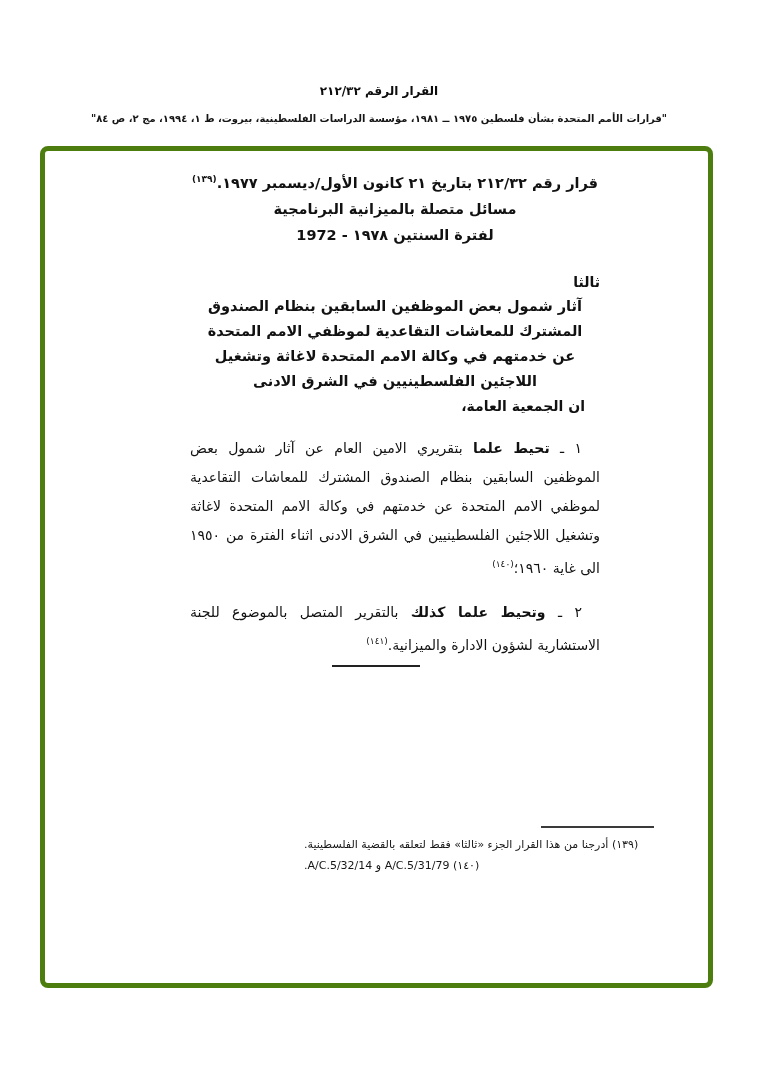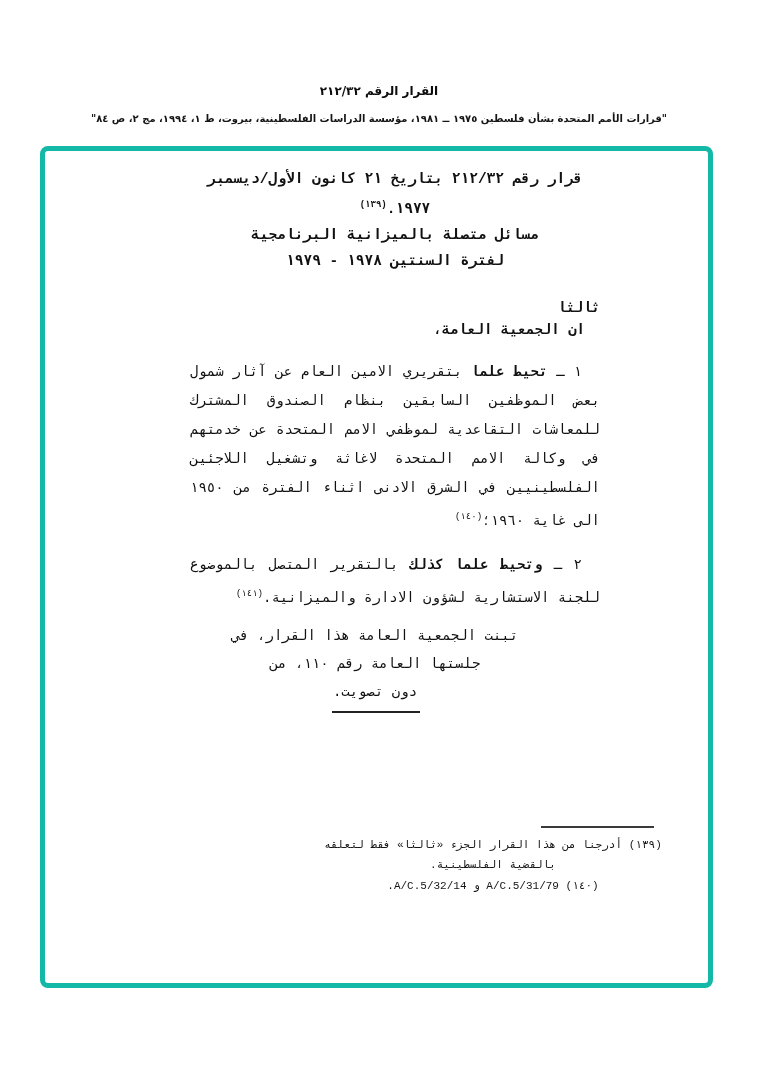--- a/index.html
+++ b/index.html
@@ -17,78 +17,78 @@
   }
   .citation {
     position:absolute; top:113px; left:0; right:0;
     text-align:center; direction:rtl;
     font-size:10px; font-weight:bold; color:#151515;
     letter-spacing:0.1px;
   }
   .green-box {
     position:absolute; left:40px; top:146px;
     width:673px; height:842px;
-    border:5px solid #14b8a6;
+    border:5px solid #4d7c0f;
     border-radius:8px;
     background:transparent;
-    font-family:Liberation Mono, monospace;
   }
   .content {
     position:absolute; left:145px; top:15px; width:410px;
     direction:rtl; font-size:14px; line-height:26px;
   }
   .doc-head { text-align:center; font-weight:bold; font-size:14.5px; line-height:26px; }
   .doc-head sup { font-size:9px; font-weight:bold; }
   .sec-label { margin-top:24px; font-weight:bold; font-size:14px; line-height:20px; }
   .sec-title { margin-top:2px; text-align:center; font-weight:bold; font-size:14.5px; line-height:25px; }
   .preamble { margin-top:0; padding-right:15px; font-weight:bold; line-height:24px; }
   .para { margin-top:16px; text-align:justify; text-indent:18px; line-height:29px; }
   .para sup { font-size:9px; }
   .adoption { margin-top:9px; width:370px; margin-right:40px; text-align:center; line-height:28px; }
   .end-rule { width:88px; margin:5px 180px 0 auto; border-top:2px solid #222; height:0; }
   .footnotes {
     position:absolute; top:675px; right:26px; width:378px;
-    direction:rtl; text-align:center;
+    direction:rtl; text-align:left;
     font-size:11px; line-height:20px; color:#161616;
   }
   .fn-sep { width:113px; margin:0 28px 7px auto; border-top:2px solid #3a3a3a; height:0; }
   .fn { margin-top:1px; }
   .fn-editor { padding-left:60px; line-height:17px; }
   b { font-weight:bold; }
 </style>
 </head>
 <body>
 
 <h1 class="page-title">القرار الرقم ٢١٢/٣٢</h1>
 <div class="citation">"قرارات الأمم المتحدة بشأن فلسطين ١٩٧٥ ــ ١٩٨١، مؤسسة الدراسات الفلسطينية، بيروت، ط ١، ١٩٩٤، مج ٢، ص ٨٤"</div>
 
 <div class="green-box">
 
   <div class="content">
 
     <div class="doc-head">
       <div><span>قرار رقم ٢١٢/٣٢ بتاريخ ٢١ كانون الأول/ديسمبر ١٩٧٧.</span><sup>(١٣٩)</sup></div>
       <div>مسائل متصلة بالميزانية البرنامجية</div>
-      <div>لفترة السنتين ١٩٧٨ - ١٩٧٩</div>
+      <div>لفترة السنتين ١٩٧٨ - 1972</div>
     </div>
 
     <div class="sec-label">ثالثا</div>
 
+    <div class="sec-title">
+      <div>آثار شمول بعض الموظفين السابقين بنظام الصندوق</div>
+      <div>المشترك للمعاشات التقاعدية لموظفي الامم المتحدة</div>
+      <div>عن خدمتهم في وكالة الامم المتحدة لاغاثة وتشغيل</div>
+      <div>اللاجئين الفلسطينيين في الشرق الادنى</div>
+    </div>
 
     <p class="preamble">ان الجمعية العامة،</p>
 
     <p class="para"><span>١ ـ </span><b>تحيط علما</b><span> بتقريري الامين العام عن آثار شمول بعض الموظفين السابقين بنظام الصندوق المشترك للمعاشات التقاعدية لموظفي الامم المتحدة عن خدمتهم في وكالة الامم المتحدة لاغاثة وتشغيل اللاجئين الفلسطينيين في الشرق الادنى اثناء الفترة من ١٩٥٠ الى غاية ١٩٦٠؛</span><sup>(١٤٠)</sup></p>
 
     <p class="para"><span>٢ ـ </span><b>وتحيط علما كذلك</b><span> بالتقرير المتصل بالموضوع للجنة الاستشارية لشؤون الادارة والميزانية.</span><sup>(١٤١)</sup></p>
 
-    <div class="adoption">
-      <div>تبنت الجمعية العامة هذا القرار، في</div>
-      <div>جلستها العامة رقم ١١٠، من</div>
-      <div>دون تصويت.</div>
-    </div>
 
     <div class="end-rule"></div>
 
   </div>
 
   <div class="footnotes">
     <div class="fn-sep"></div>
     <div class="fn"><span>(١٣٩)</span><span> أدرجنا من هذا القرار الجزء «ثالثا» فقط لتعلقه بالقضية الفلسطينية.</span>
     </div>
     <div class="fn"><span>(١٤٠)</span><span> A/C.5/31/79 و A/C.5/32/14.</span></div>

